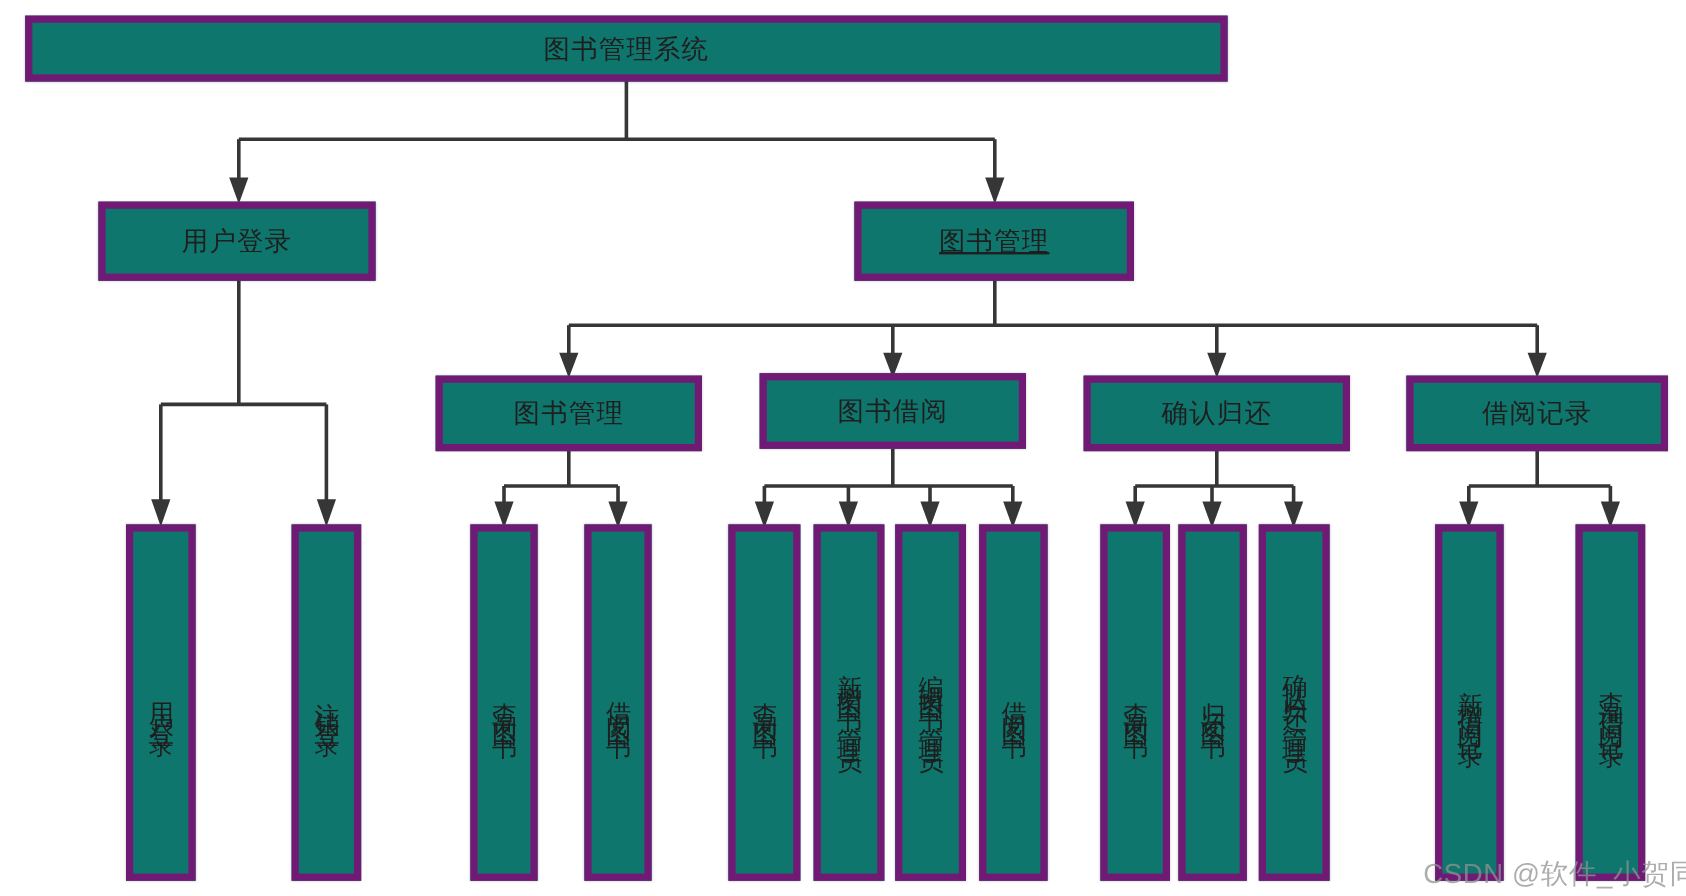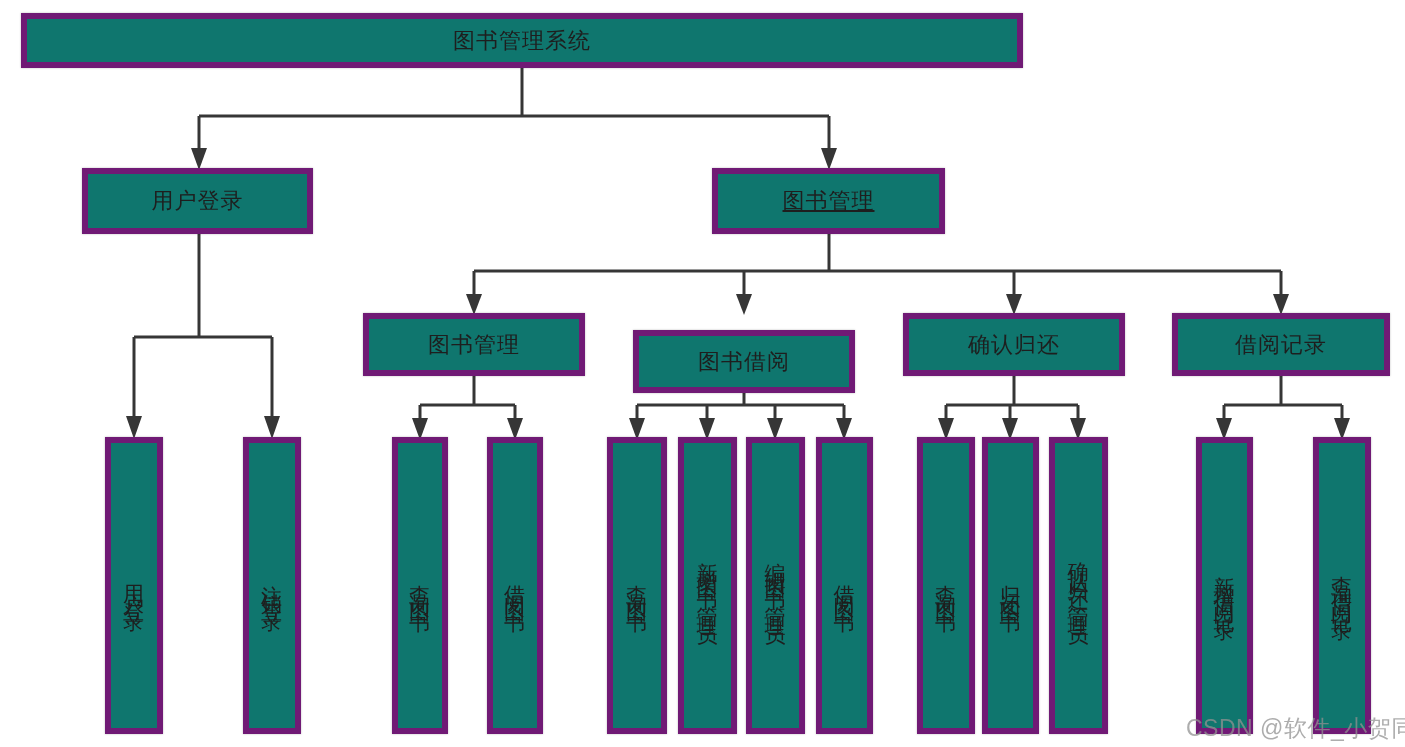--- a/index.html
+++ b/index.html
@@ -135,21 +135,21 @@
   <div class="node hbox" style="left:82px; top:168px; width:231px; height:66px;">
     <span class="label">用户登录</span>
   </div>
   <div class="node hbox" style="left:712px; top:168px; width:233px; height:66px;text-decoration:underline;">
     <span class="label">图书管理</span>
   </div>
 
   <div class="node hbox" style="left:363px; top:313px; width:222px; height:63px;">
     <span class="label">图书管理</span>
   </div>
-  <div class="node hbox" style="left:633px; top:330px; width:222px; height:63px;">
+  <div class="node hbox" style="left:633px; top:311px; width:222px; height:63px;">
     <span class="label">图书借阅</span>
   </div>
   <div class="node hbox" style="left:903px; top:313px; width:222px; height:63px;">
     <span class="label">确认归还</span>
   </div>
   <div class="node hbox" style="left:1172px; top:313px; width:218px; height:63px;">
     <span class="label">借阅记录</span>
   </div>
 
   <div class="node vbox" style="left:105px; top:437px; width:58px; height:297px;">

